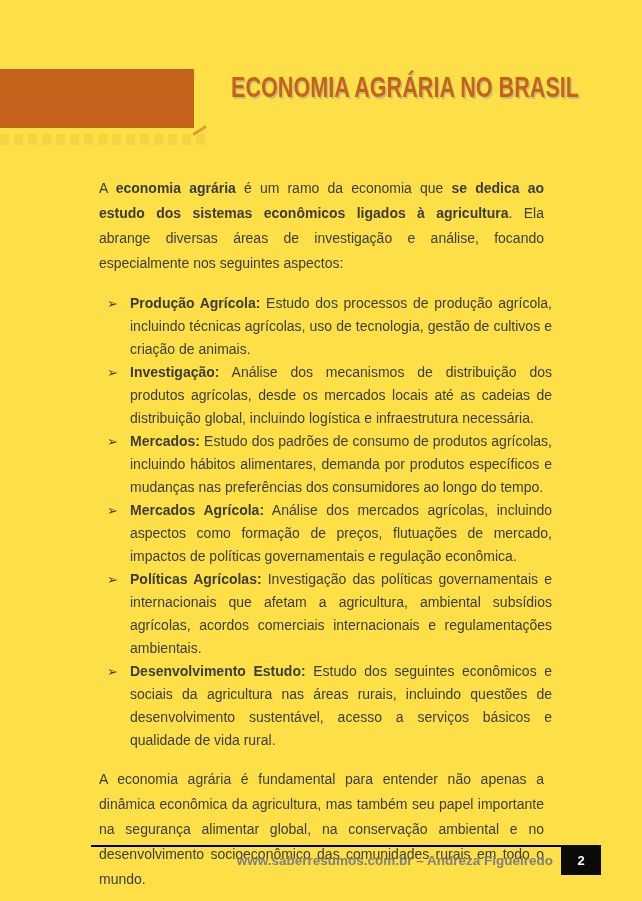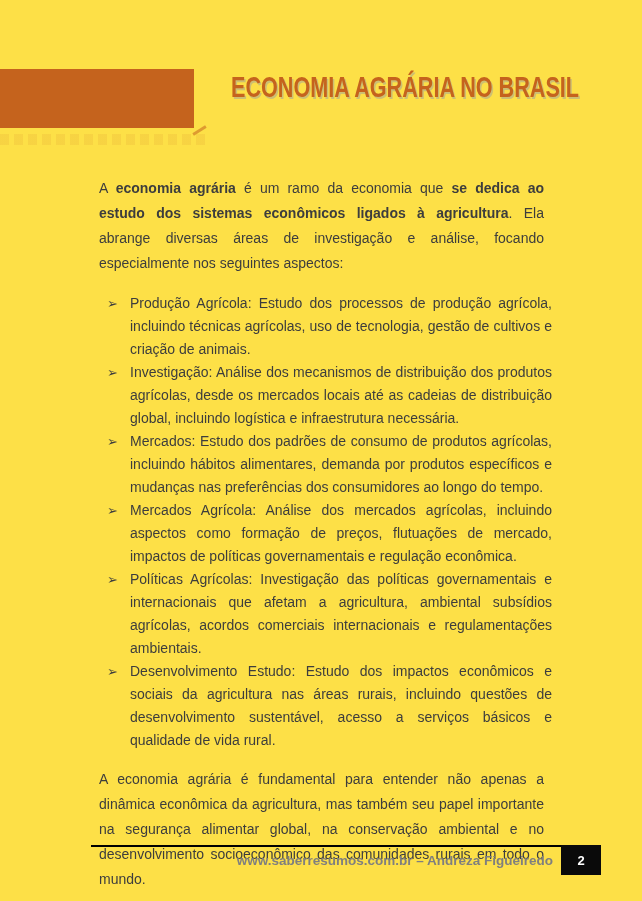--- a/index.html
+++ b/index.html
@@ -72,21 +72,21 @@
     padding-left: 39px;
     text-align: justify;
     line-height: 23px;
   }
   .bullet {
     position: absolute;
     left: 16px; top: 0;
     font-size: 13px;
     color: #3d3d3d;
   }
-  .item-label { font-weight: 400; }
+  .item-label { font-weight: 700; }
   .closing { margin-top: 15px; }
 
   
   .footer-divider {
     position: absolute;
     left: 91px; top: 845px;
     width: 470px; height: 2px;
     background: #000000;
   }
   .page-num-badge {
@@ -124,21 +124,21 @@
   <div class="content">
 
     <p class="para"><span>A </span><b>economia agrária</b><span> é um ramo da economia que </span><b>se dedica ao estudo dos sistemas econômicos ligados à agricultura</b><span>. Ela abrange diversas áreas de investigação e análise, focando especialmente nos seguintes aspectos:</span></p>
 
     <ul class="topics-list">
       <li><span class="bullet">➢</span><span class="item-label">Produção Agrícola:</span> <span>Estudo dos processos de produção agrícola, incluindo técnicas agrícolas, uso de tecnologia, gestão de cultivos e criação de animais.</span></li>
       <li><span class="bullet">➢</span><span class="item-label">Investigação:</span> <span>Análise dos mecanismos de distribuição dos produtos agrícolas, desde os mercados locais até as cadeias de distribuição global, incluindo logística e infraestrutura necessária.</span></li>
       <li><span class="bullet">➢</span><span class="item-label">Mercados:</span> <span>Estudo dos padrões de consumo de produtos agrícolas, incluindo hábitos alimentares, demanda por produtos específicos e mudanças nas preferências dos consumidores ao longo do tempo.</span></li>
       <li><span class="bullet">➢</span><span class="item-label">Mercados Agrícola:</span> <span>Análise dos mercados agrícolas, incluindo aspectos como formação de preços, flutuações de mercado, impactos de políticas governamentais e regulação econômica.</span></li>
       <li><span class="bullet">➢</span><span class="item-label">Políticas Agrícolas:</span> <span>Investigação das políticas governamentais e internacionais que afetam a agricultura, ambiental subsídios agrícolas, acordos comerciais internacionais e regulamentações ambientais.</span></li>
-      <li><span class="bullet">➢</span><span class="item-label">Desenvolvimento Estudo:</span> <span>Estudo dos impactos econômicos e sociais da agricultura nas áreas rurais, incluindo questões de desenvolvimento sustentável, acesso a serviços básicos e qualidade de vida rural.</span></li>
+      <li><span class="bullet">➢</span><span class="item-label">Desenvolvimento Estudo:</span> <span>Estudo dos seguintes econômicos e sociais da agricultura nas áreas rurais, incluindo questões de desenvolvimento sustentável, acesso a serviços básicos e qualidade de vida rural.</span></li>
     </ul>
 
     <p class="para closing">A economia agrária é fundamental para entender não apenas a dinâmica econômica da agricultura, mas também seu papel importante na segurança alimentar global, na conservação ambiental e no desenvolvimento socioeconômico das comunidades rurais em todo o mundo.</p>
 
   </div>
 
   <div class="footer-divider"></div>
   <div class="page-num-badge">2</div>
   <div class="footer-credit">www.saberresumos.com.br – Andreza Figueiredo</div>
 

